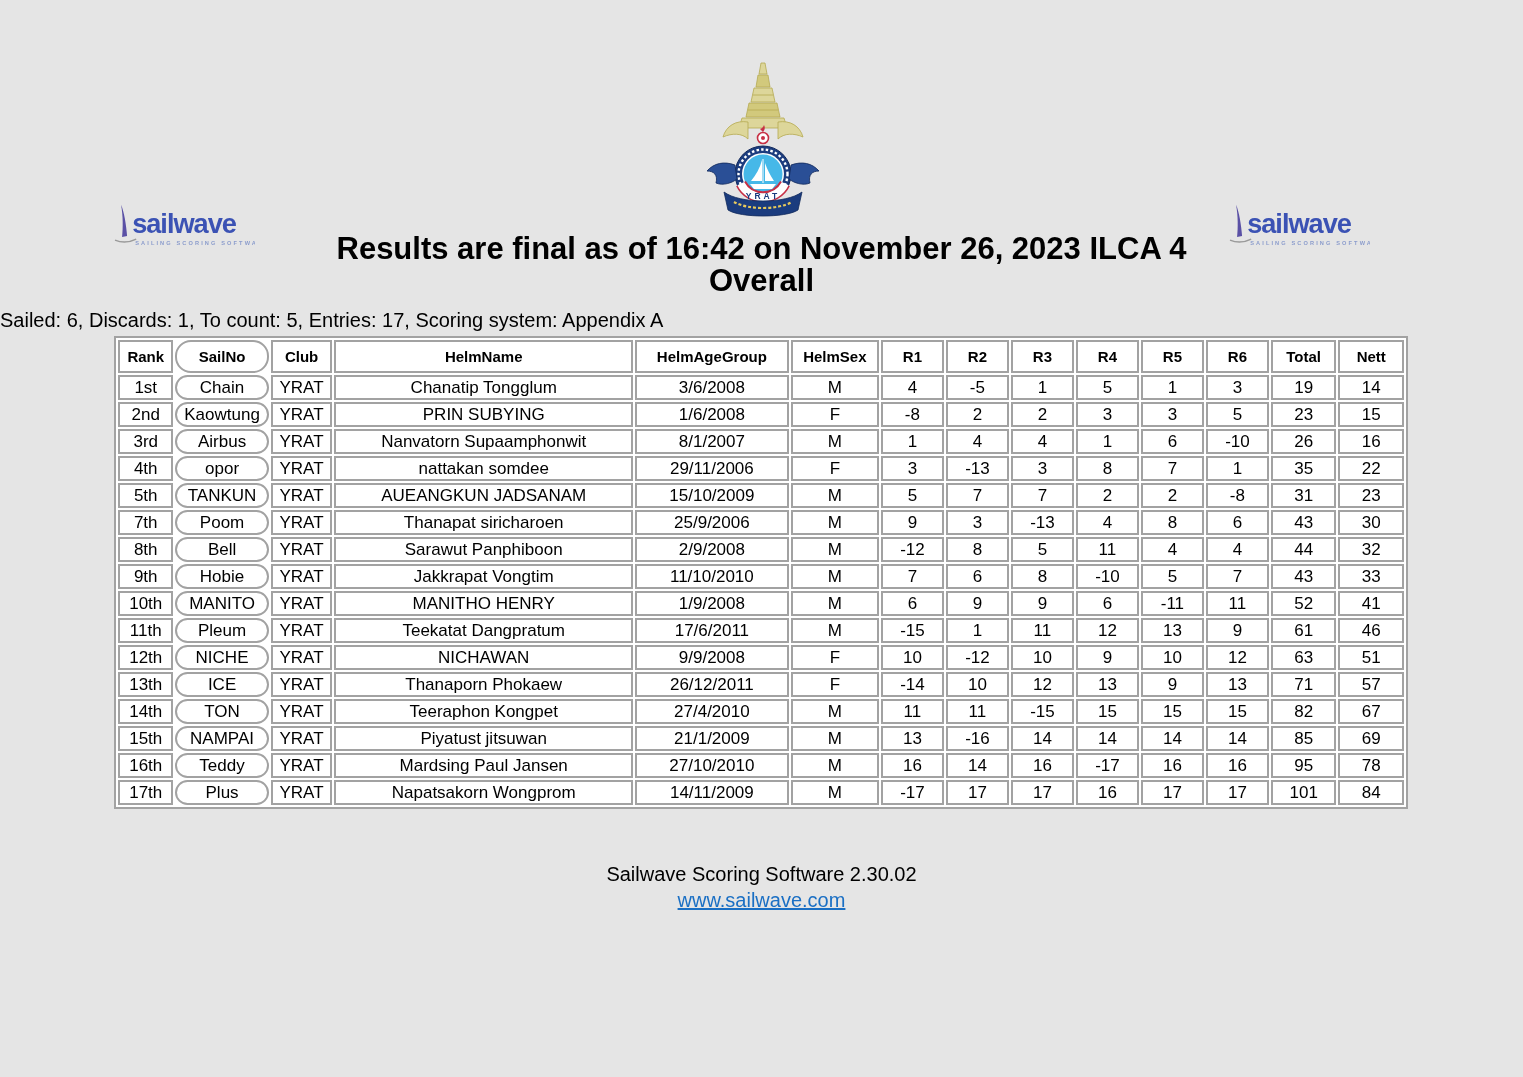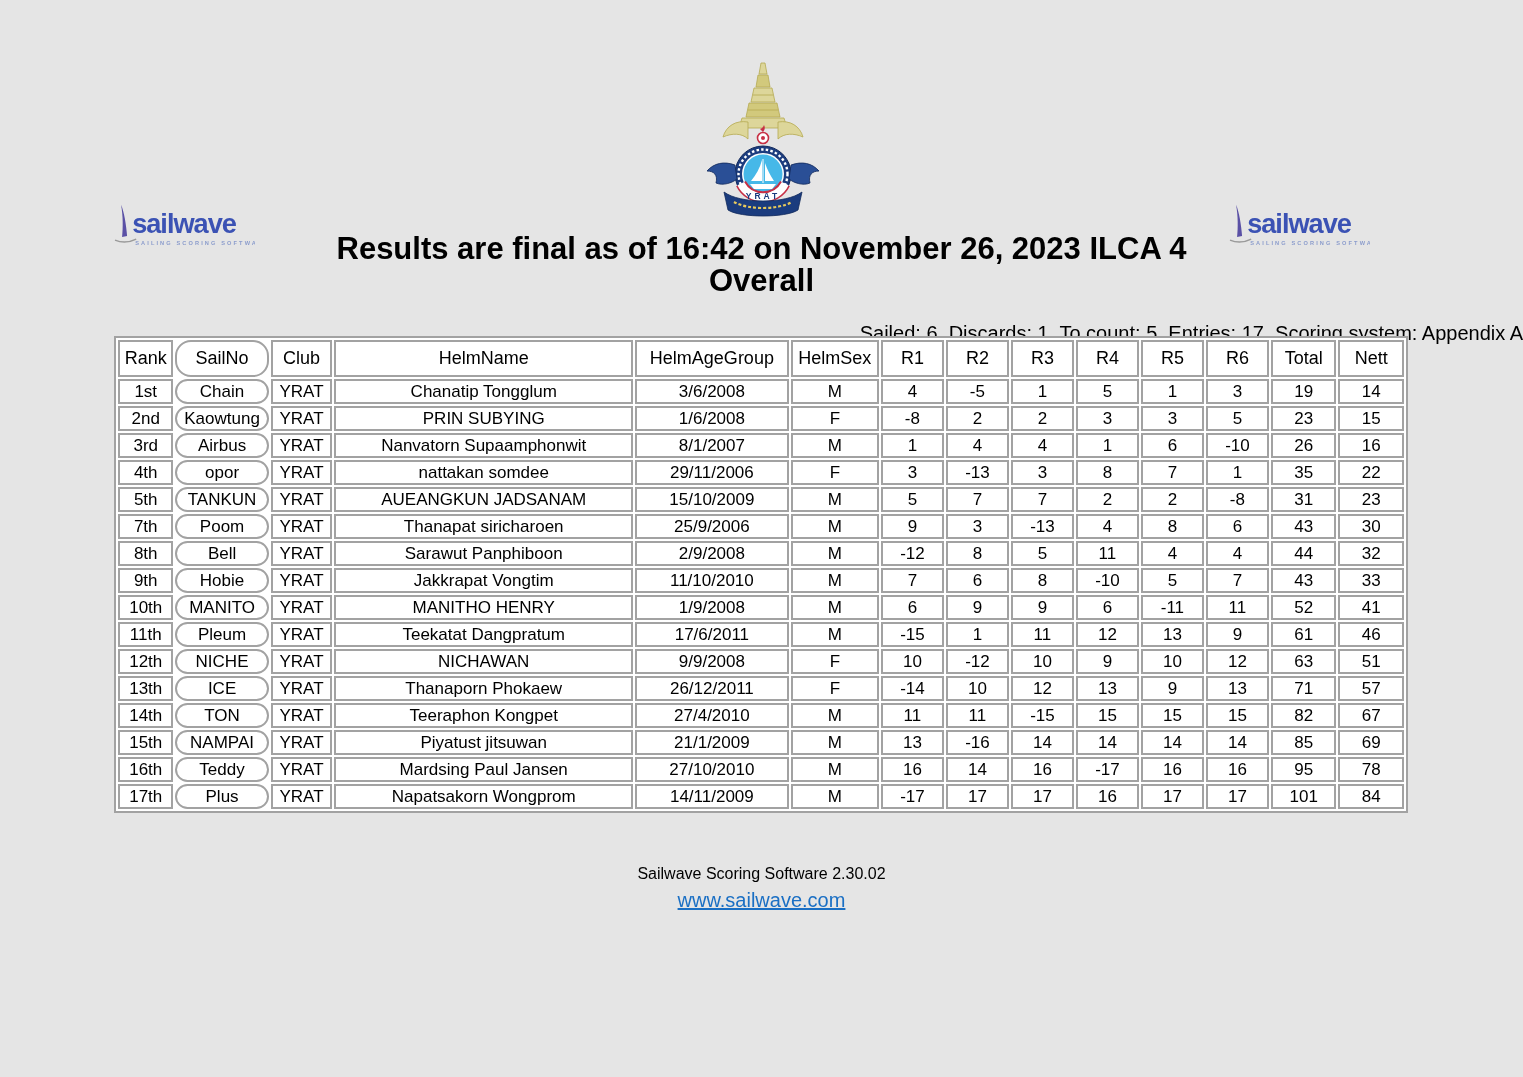--- a/index.html
+++ b/index.html
@@ -8,47 +8,47 @@
     position:relative; width:1523px; height:1077px; background:#e5e5e5;
     font-family:"Liberation Sans", sans-serif; color:#000; overflow:hidden;
   }
   .crest { position:absolute; left:690px; top:62px; width:146px; height:158px; }
   .logo  { position:absolute; top:201px; width:143px; height:50px; }
   .logo-left  { left:112px; }
   .logo-right { left:1227px; }
   .titles { position:absolute; top:233px; left:0; right:0; text-align:center; }
   .title-line { font-size:31px; font-weight:bold; line-height:32px; }
   .summary {
-    position:absolute; top:321px; left:0; right:0;
-    text-align:right; font-size:20px; line-height:24px;
+    position:absolute; top:308px; left:0; right:0;
+    text-align:left; font-size:20px; line-height:24px;
   }
   .table-wrap { position:absolute; top:336px; left:114px; width:1294px; }
   table.results {
     width:100%; background:#ffffff;
     border:2px solid #a2a2a2; border-collapse:separate; border-spacing:2px;
     table-layout:fixed;
   }
   table.results th, table.results td {
     border:2px solid #a2a2a2; text-align:center; white-space:nowrap;
     overflow:hidden; background:#ffffff;
   }
-  table.results th { font-size:18px; font-weight:normal; padding:6px 2px;margin-top:11px; }
+  table.results th { font-size:15px; font-weight:bold; padding:6px 2px;margin-top:11px; }
   table.results td { font-size:17px; line-height:19px; padding:1px 2px; }
   table.results th:nth-child(1),  table.results td:nth-child(1)  { width:4.4%; }
   table.results th:nth-child(2),  table.results td:nth-child(2)  { width:7.4%;border-radius:16px; }
   table.results th:nth-child(3),  table.results td:nth-child(3)  { width:4.9%; }
   table.results th:nth-child(4),  table.results td:nth-child(4)  { width:23.7%; }
   table.results th:nth-child(5),  table.results td:nth-child(5)  { width:12.2%; }
   table.results th:nth-child(6),  table.results td:nth-child(6)  { width:7.0%; }
   table.results th:nth-child(n+7):nth-child(-n+12),
   table.results td:nth-child(n+7):nth-child(-n+12) { width:5.0%; }
   table.results th:nth-child(13), table.results td:nth-child(13) { width:5.2%; }
   table.results th:nth-child(14), table.results td:nth-child(14) { width:5.2%; }
   .footer { position:absolute; top:861px; left:0; right:0; text-align:center; }
-  .footer-line { font-size:16px; line-height:26px; }
+  .footer-line { font-size:20px; line-height:26px; }
   .footer-link { font-size:20px; line-height:26px; color:#1a6fc4; text-decoration:underline; cursor:pointer; }
   svg text { font-family:"Liberation Sans", sans-serif; }
 </style>
 </head>
 <body>
 
 <div class="page">
 
   <div class="crest">
     <svg viewBox="0 0 146 157" width="146" height="157">

